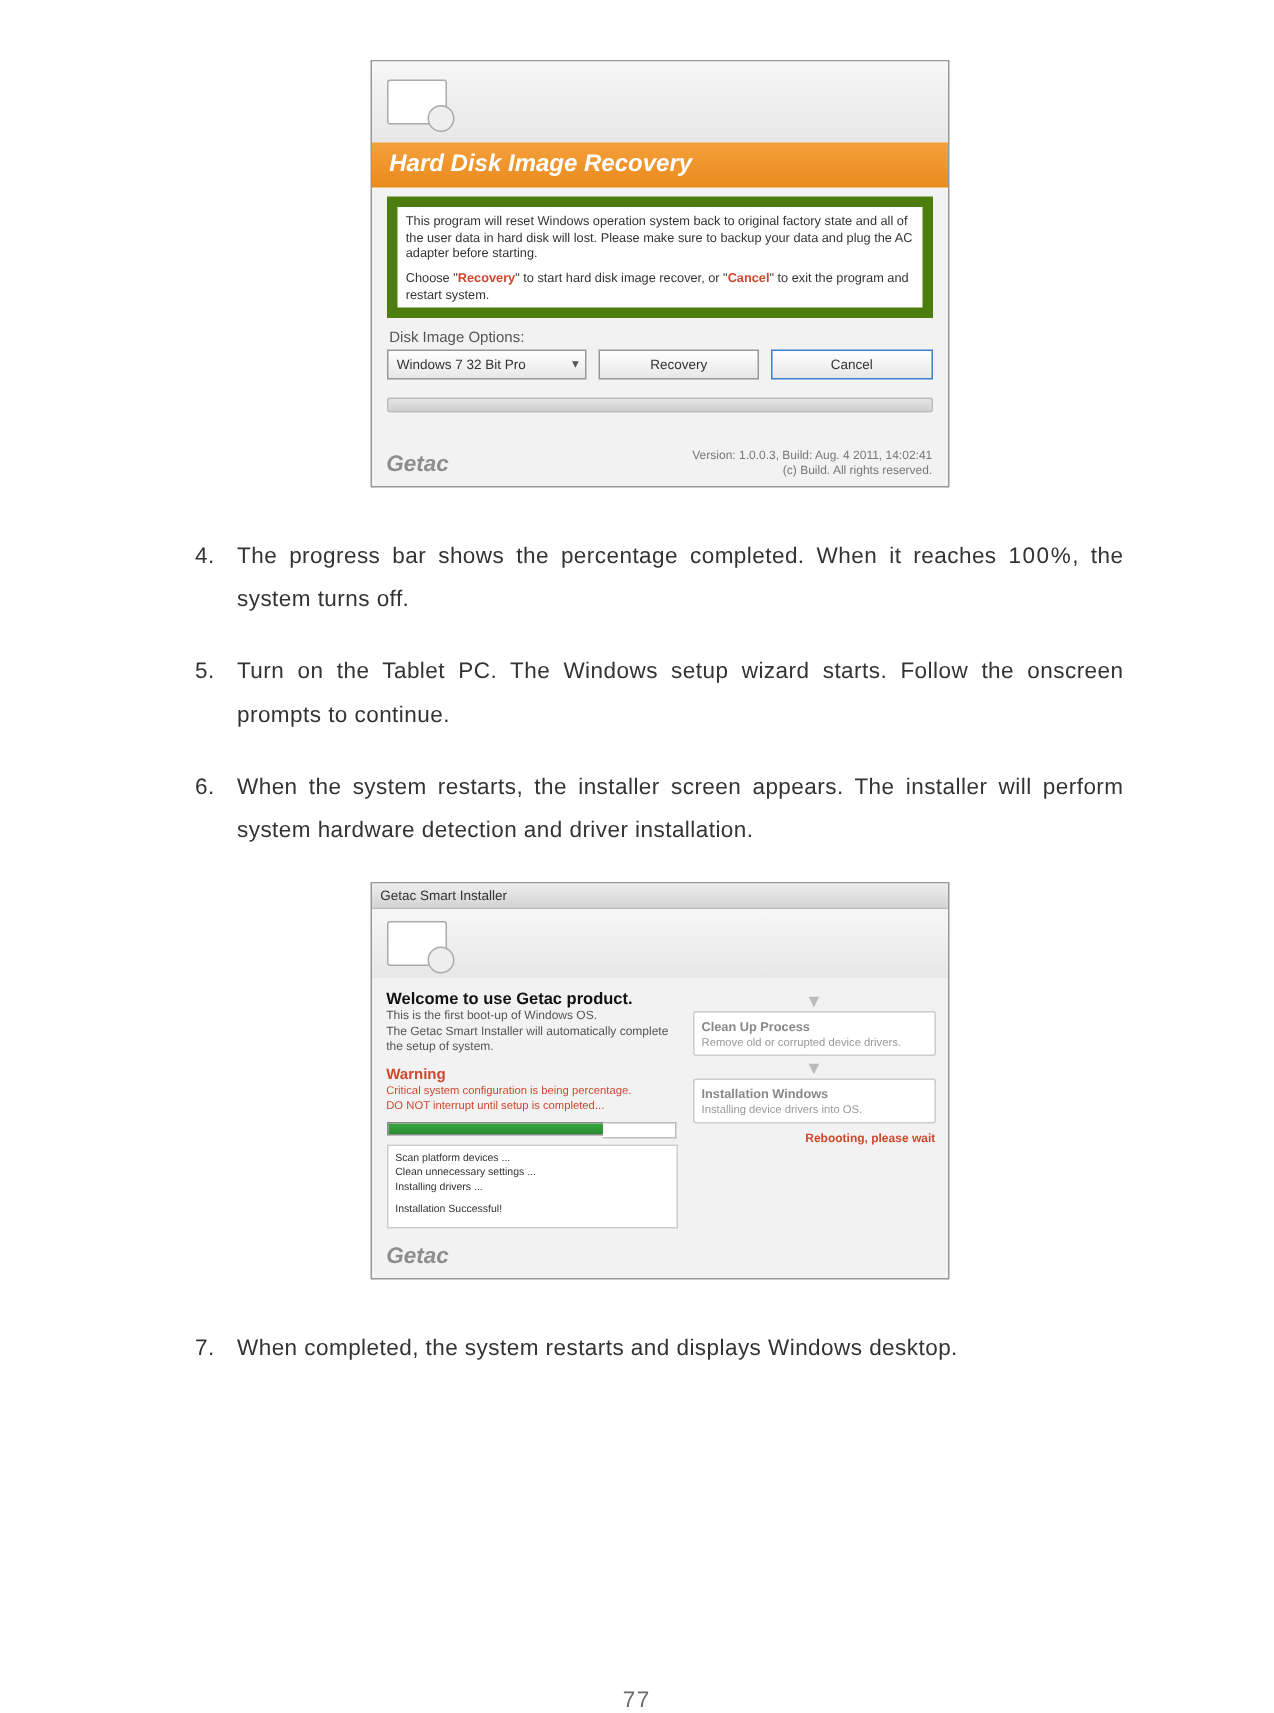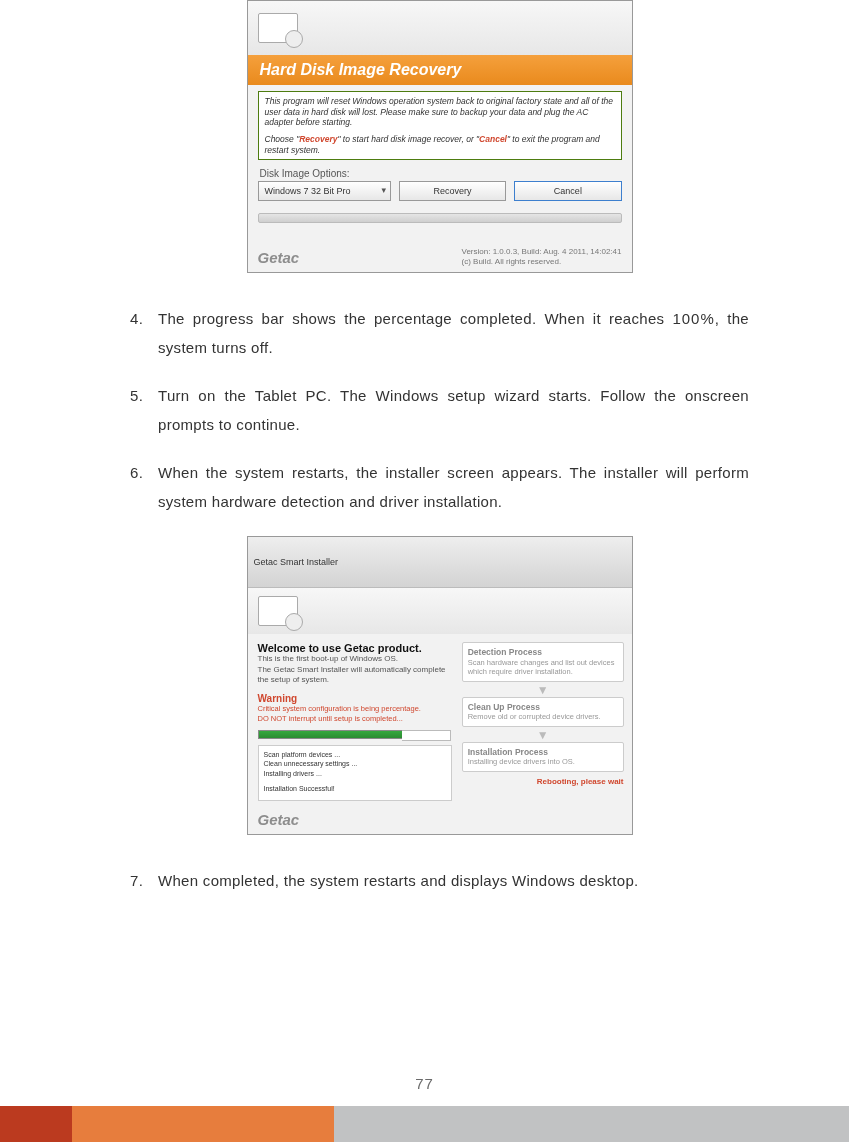--- a/index.html
+++ b/index.html
@@ -15,43 +15,43 @@
     min-height: 1142px;
     position: relative;
     padding: 0 100px 0 130px;
   }
   
   .shot {
     border: 1px solid #999;
     margin: 0 auto 32px;
     background: #f2f2f2;
   }
-  .shot1 { width: 386px; }
+  .shot1 { width: 386px; margin-top: 40px; }
   .shot-header {
     background: linear-gradient(#f7f7f7,#e7e7e7);
     height: 54px;
     display: flex; align-items: center; padding: 6px 10px;
     gap: 8px;
   }
   .shot-header .laptop {
     width: 40px; height: 30px; background:#fff; border:1px solid #aaa; border-radius:2px;
     position: relative;
   }
   .shot-header .laptop::after{
     content:""; position:absolute; right:-6px; bottom:-6px; width:16px; height:16px;
     border-radius:50%; background:#eee; border:1px solid #aaa;
   }
   .orange-bar {
     background: linear-gradient(#f5a03c,#e98a1d);
     padding: 6px 12px;
     color: #fff; font-weight: bold; font-style: italic; font-size: 16px;
   }
   .panel {
-    background:#fff; border:1px solid #4d7c0f; margin:6px 10px; padding:4px 6px;
-    font-size: 8.5px; color:#333; line-height:1.25;font-style:italic;
+    background:#fff; border:7px solid #4d7c0f; margin:6px 10px; padding:4px 6px;
+    font-size: 8.5px; color:#333; line-height:1.25;
   }
   .panel .kw { color:#d0472e; font-weight:bold; }
   .dio-label { font-size:10px; color:#555; padding:2px 12px 2px 12px; }
   .dio-row { display:flex; gap:8px; padding:0 10px 6px; }
   .combo {
     flex:1.1; background:linear-gradient(#fff,#e7e7e7); border:1px solid #999;
     font-size:9px; padding:4px 14px 4px 6px; position:relative; color:#333;
   }
   .combo::after{content:"▾"; position:absolute; right:4px; top:3px; font-size:9px; color:#555;}
   .btn {
@@ -61,33 +61,33 @@
   .btn.cancel{ border:1.5px solid #3d7fce; }
   .prog {
     margin:6px 10px; height:10px; background:linear-gradient(#e5e5e5,#cfcfcf);
     border:1px solid #bbb; border-radius:2px;
   }
   .shot-footer {
     display:flex; justify-content:space-between; align-items:flex-end;
     padding:18px 10px 6px 10px; font-size:8px; color:#777;
   }
   .shot-footer .brand{ font-size:15px; font-style:italic; font-weight:bold; color:#8d8d8d;}
-  .shot-footer .meta{ line-height:1.2; }
+  .shot-footer .meta{ text-align:right; line-height:1.2; }
 
   
   .steps { font-size: 15px; color:#333; line-height:1.9; letter-spacing:0.3px; }
   .step { display:flex; margin-bottom:20px; }
   .step .num { width:28px; flex:0 0 28px; }
   .step .body { flex:1; text-align:justify; }
   .step .kw100 { letter-spacing:1px; }
 
   
   .shot2 { width: 386px; }
   .titlebar {
-    background: linear-gradient(#eee,#d3d3d3); font-size:9px; padding:20px 6px; color:#333;
+    background: linear-gradient(#eee,#d3d3d3); font-size:9px; padding:3px 6px; color:#333;
     border-bottom:1px solid #bbb;
   }
   .shot2-main { display:flex; }
   .shot2-left { flex:1.2; padding:2px 6px 6px 10px; }
   .welcome { font-weight:bold; font-size:11px; margin-top:6px; color:#111;}
   .sub { font-size:8px; color:#555; line-height:1.3; }
   .warn-h { color:#d0472e; font-weight:bold; font-size:10px; margin-top:8px; }
   .warn-t { color:#d0472e; font-size:7.5px; line-height:1.3; }
   .pbar { height:9px; margin-top:6px; background: linear-gradient(#36a83e,#2b8c32); border:1px solid #888; width:75%; position:relative;}
   .pbar::after{content:""; position:absolute; left:100%; top:-1px; height:9px; width:33%; border:1px solid #bbb; border-left:none; background:#fff;}
@@ -97,21 +97,21 @@
     border:1px solid #ccc; background:#fff; border-radius:2px; padding:4px 5px;
     font-size:7.5px; color:#999; line-height:1.25; margin-bottom:2px;
   }
   .card .ch { font-size:8.5px; color:#888; font-weight:bold; }
   .arrow { text-align:center; color:#bbb; font-size:12px; line-height:1; margin:1px 0; }
   .reboot { text-align:right; color:#d0472e; font-weight:bold; font-size:8px; padding:3px 0 2px;}
   .shot2-footer{ padding:4px 10px 6px; }
   .shot2-footer .brand{ font-size:15px; font-style:italic; font-weight:bold; color:#8d8d8d;}
 
   
-  .pagenum { text-align:center; color:#6b6b6b; font-size:15px; letter-spacing:1px; position:absolute; bottom:50px; left:0; right:0;}
+  .pagenum { text-align:center; color:#6b6b6b; font-size:15px; letter-spacing:1px; position:absolute; bottom:40px; left:0; right:0;}
   .footbars { position:absolute; left:0; bottom:0; height:36px; width:100%; display:flex; }
   .fb-red { width:72px; background:#bb3a1f; }
   .fb-org { width:262px; background:#e77d3d; }
   .fb-gry { flex:1; background:#c1c2c3; }
 </style>
 </head>
 <body>
 
 <div class="page">
 
@@ -172,32 +172,28 @@
         <div class="warn-t">DO NOT interrupt until setup is completed...</div>
         <div class="pbar"></div>
         <div class="logbox">
           <div>Scan platform devices ...</div>
           <div>Clean unnecessary settings ...</div>
           <div>Installing drivers ...</div>
           <div style="margin-top:6px;">Installation Successful!</div>
         </div>
       </div>
       <div class="shot2-right">
-        <div class="card">
-          <div class="ch">Detection Process</div>
-          <div>Scan hardware changes and list out devices which require driver installation.</div>
-        </div>
         <div class="arrow">▼</div>
         <div class="card">
           <div class="ch">Clean Up Process</div>
           <div>Remove old or corrupted device drivers.</div>
         </div>
         <div class="arrow">▼</div>
         <div class="card">
-          <div class="ch">Installation Process</div>
+          <div class="ch">Installation Windows</div>
           <div>Installing device drivers into OS.</div>
         </div>
         <div class="reboot">Rebooting, please wait</div>
       </div>
     </div>
     <div class="shot2-footer">
       <div class="brand">Getac</div>
     </div>
   </div>
 

